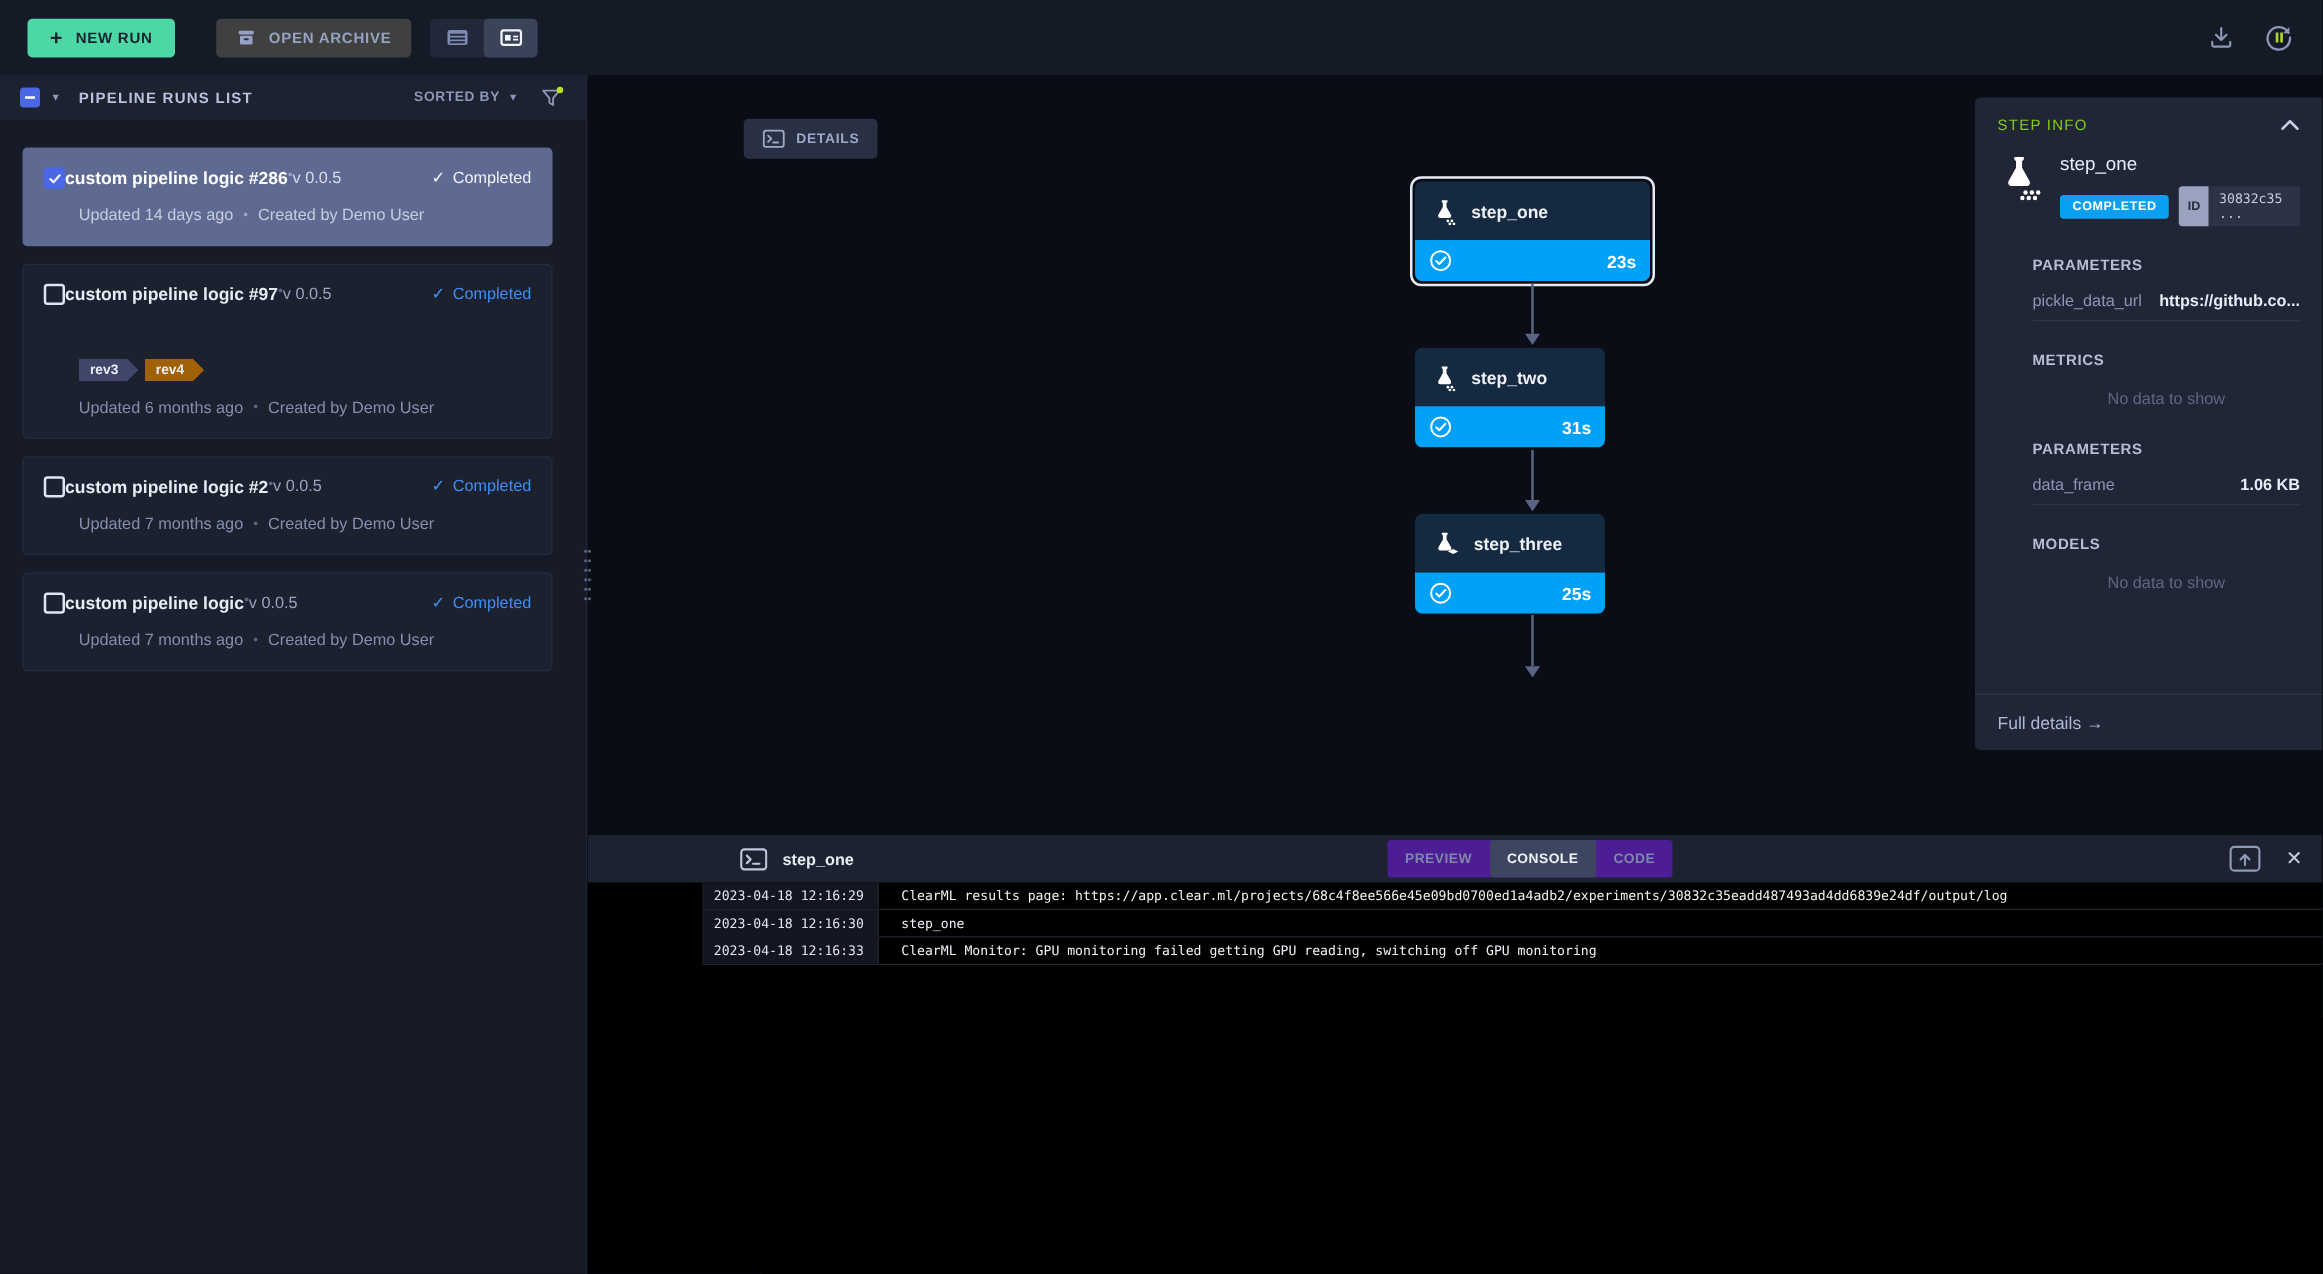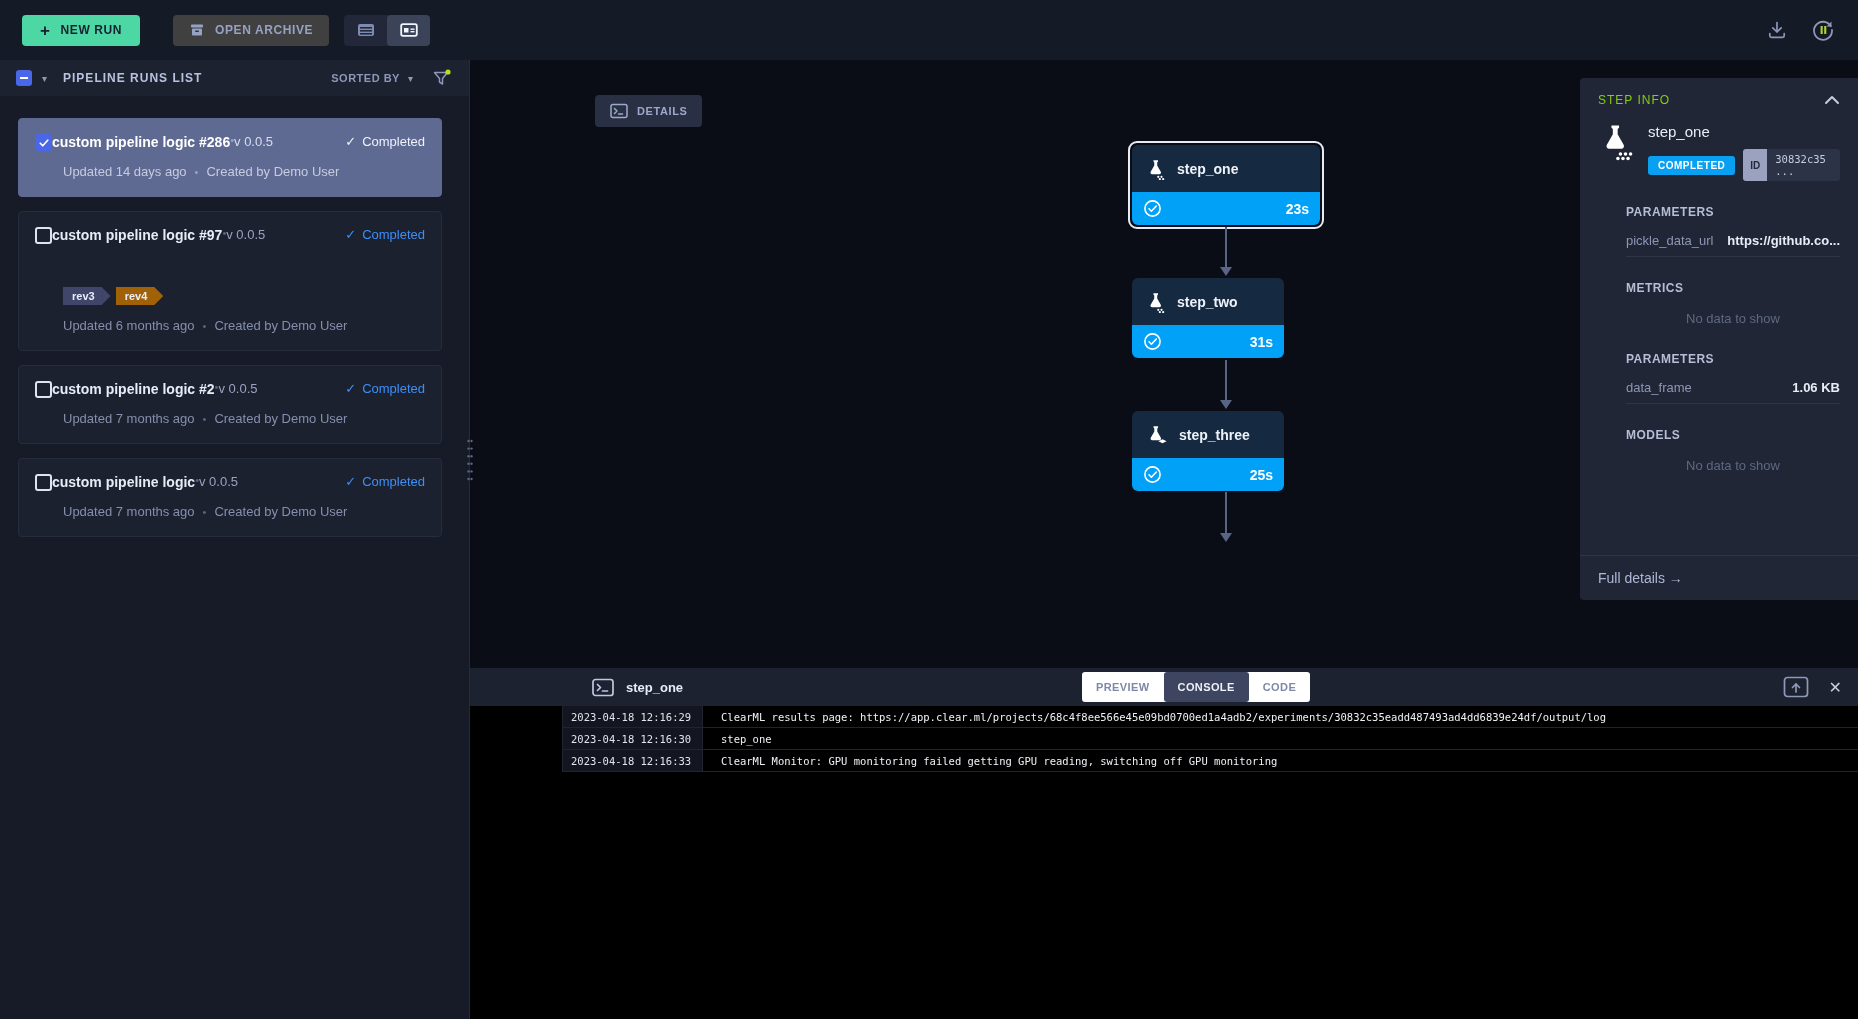--- a/index.html
+++ b/index.html
@@ -95,21 +95,21 @@
   .kv .k { font-size:13px; color:#8d96b5; }
   .kv .v { font-size:13px; font-weight:bold; color:#e8ecf6; }
   .si-empty { text-align:center; font-size:13px; color:#5f6883; padding:10px 0 2px 0; }
   .si-footer { border-top:1px solid #2e3549; padding:14px 18px; font-size:14px; color:#aeb7d4; cursor:pointer; }
 
   
   .console { background:#000; display:grid; grid-template-rows:38px 1fr; overflow:hidden; }
   .console-header { background:#1d2231; display:flex; align-items:center; padding-left:122px; gap:12px; position:relative; }
   .term-box { display:flex; }
   .console-title { font-size:13px; font-weight:bold; color:#e8ecf6; }
-  .tabs { position:absolute; left:612px; top:4px; display:flex; background:#ffffff; border-radius:3px; height:30px; }
+  .tabs { position:absolute; left:640px; top:4px; display:flex; background:#4c1d95; border-radius:3px; height:30px; }
   .tab { display:flex; align-items:center; padding:0 14px; font-size:11px; font-weight:bold; letter-spacing:.4px; color:#7e89a8; cursor:pointer; border-radius:3px; }
   .tab.active { background:#3d4560; color:#eef2f8; }
   .ch-right { position:absolute; right:16px; top:0; height:100%; display:flex; align-items:center; gap:20px; }
   .close-x { font-size:16px; color:#c7cede; cursor:pointer; }
   .log-area { overflow:hidden; }
   .log-table { margin-left:92px; border-left:1px solid #20242f; }
   .log-row { display:grid; grid-template-columns:140px 1fr; height:22px; border-bottom:1px solid #20242f; }
   .log-time { background:#131620; color:#dfe4ee; font-family:"DejaVu Sans Mono", monospace; font-size:10.5px; display:flex; align-items:center; padding:0 8px; border-right:1px solid #20242f; white-space:nowrap; }
   .log-msg { color:#eef1f6; font-family:"DejaVu Sans Mono", monospace; font-size:10.5px; display:flex; align-items:center; padding-left:18px; white-space:nowrap; overflow:hidden; }
 

